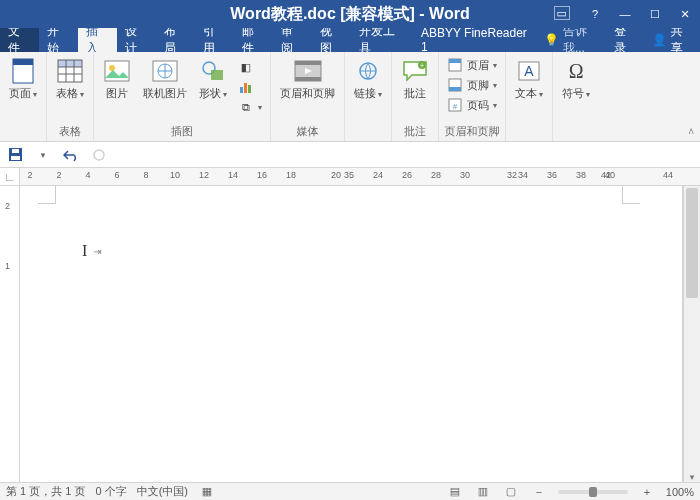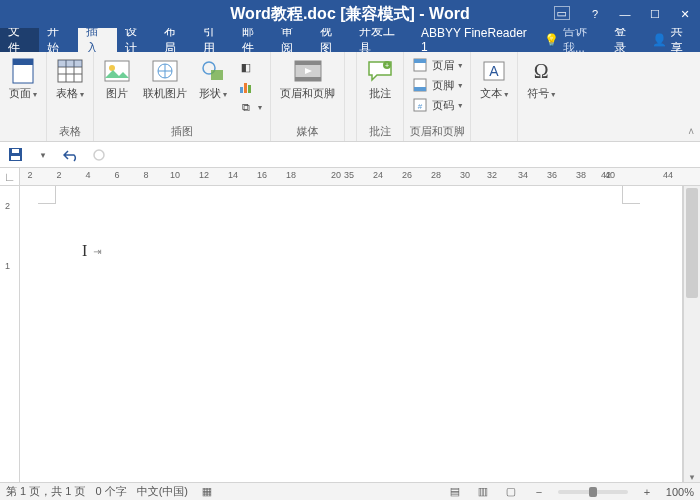--- a/index.html
+++ b/index.html
@@ -192,20 +192,31 @@
               <path d="M11 8 L18 11 L11 14 Z" fill="#fff"></path>
             </svg>
           </span>
         <span class="lbl">页眉和页脚</span>
       </div>
     </div>
     <div class="glabel">媒体</div>
   </div>
 
   <div class="group">
+    <div class="gbody">
+      <div class="btn-big">
+        <span class="ic">
+            <svg width="24" height="22">
+              <circle cx="12" cy="11" r="8" fill="none" stroke="#5b9bd5" stroke-width="1.5"></circle>
+              <path d="M4 11 H20 M12 3 Q17 11 12 19 M12 3 Q7 11 12 19" fill="none" stroke="#5b9bd5"></path>
+            </svg>
+          </span>
+        <span class="lbl dd">链接</span>
+      </div>
+    </div>
     <div class="glabel">&nbsp;</div>
   </div>
 
   <div class="group">
     <div class="gbody">
       <div class="btn-big">
         <span class="ic">
             <svg width="26" height="22">
               <path d="M2 2 H24 V15 H10 L5 20 V15 H2 Z" fill="#fff" stroke="#70ad47" stroke-width="1.5"></path>
               <circle cx="20" cy="5" r="4" fill="#70ad47"></circle>
@@ -318,21 +329,21 @@
       <span class="tlabel" style="left: 184px;">12</span>
       <span class="tlabel" style="left: 213px;">14</span>
       <span class="tlabel" style="left: 242px;">16</span>
       <span class="tlabel" style="left: 271px;">18</span>
       <span class="tlabel" style="left: 316px;">20</span>
       <span class="tlabel" style="left: 329px;">35</span>
       <span class="tlabel" style="left: 358px;">24</span>
       <span class="tlabel" style="left: 387px;">26</span>
       <span class="tlabel" style="left: 416px;">28</span>
       <span class="tlabel" style="left: 445px;">30</span>
-      <span class="tlabel" style="left: 472px;">32</span>
+      <span class="tlabel" style="left: 492px;">32</span>
       <span class="tlabel" style="left: 503px;">34</span>
       <span class="tlabel" style="left: 532px;">36</span>
       <span class="tlabel" style="left: 561px;">38</span>
       <span class="tlabel" style="left: 590px;">40</span>
       <span class="tlabel" style="left: 586px;">42</span>
       <span class="tlabel" style="left: 648px;">44</span>
     </div>
 </div>
 
 <div class="docarea">

